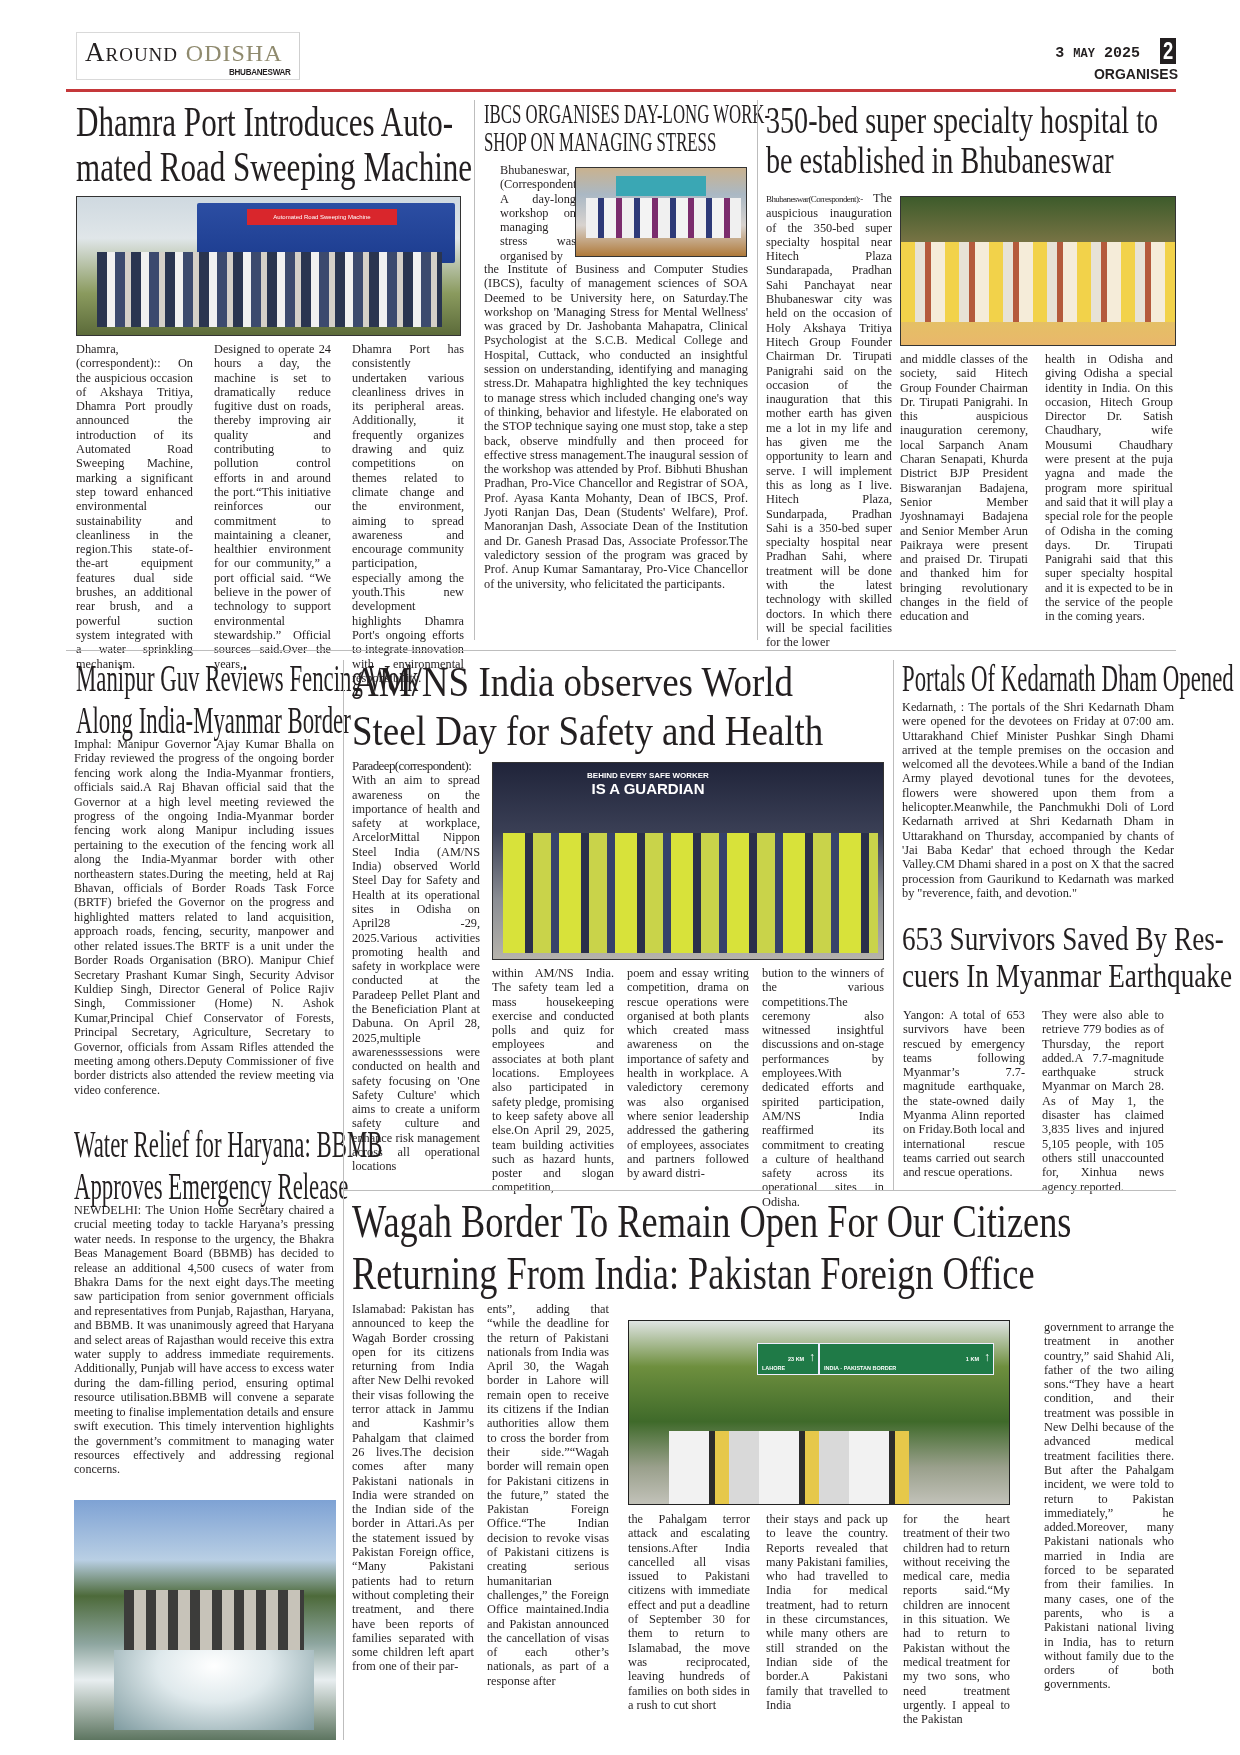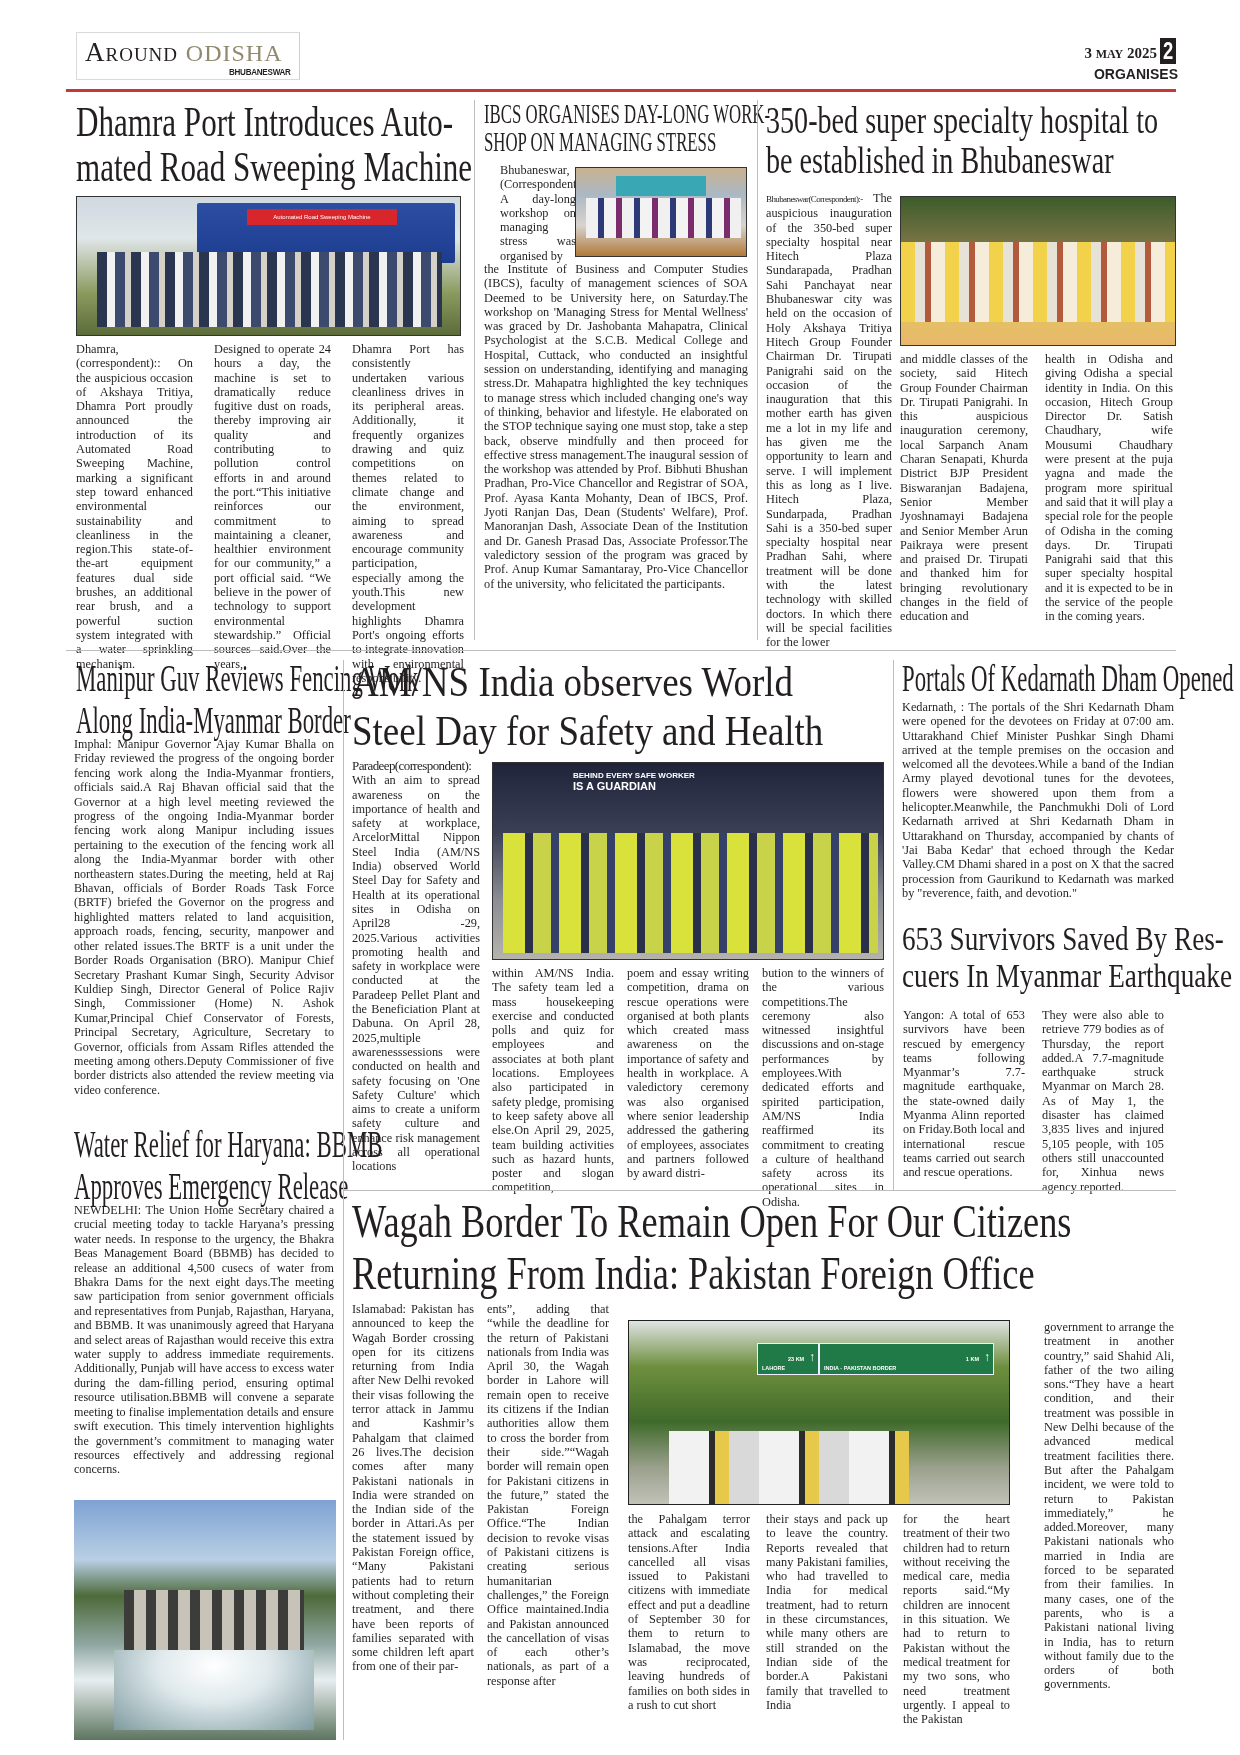--- a/index.html
+++ b/index.html
@@ -4,21 +4,21 @@
 <style>
   * { box-sizing: border-box; margin: 0; padding: 0; }
   html, body { width: 1240px; height: 1755px; background: #ffffff; overflow: hidden; }
   body { position: relative; font-family: "Liberation Serif", serif; color: #231f20; }
   .abs { position: absolute; }
   
   .masthead-logo { left: 76px; top: 32px; width: 224px; height: 48px; border: 1px solid #d9d9d9; border-right: 1px solid #cfcfcf; }
   .logo-around { position: absolute; left: 8px; top: 4px; font-family: "Liberation Serif", serif; font-size: 27px; letter-spacing: 1px; color: #231f20; }
   .logo-odisha { color: #8f8a6e; }
   .logo-city { position: absolute; right: 8px; bottom: 2px; font-family: "Liberation Sans", sans-serif; font-weight: bold; font-size: 9.5px; letter-spacing: -0.3px; transform: scaleX(0.85); transform-origin: right; }
-  .date-line { right: 83px; top: 45px; font-family: Liberation Serif, serif; font-weight: bold; font-size: 15px; }
+  .date-line { right: 100px; top: 45px; font-family: Liberation Mono, monospace; font-weight: bold; font-size: 15px; }
   .date-line .mon { font-size: 12px; }
   .page-num { right: 62px; top: 38px; width: 20px; height: 26px; background: #231f20; color: #fff; font-family: "Liberation Sans", sans-serif; font-weight: bold; font-size: 23px; line-height: 26px; text-align: center; transform: scaleX(0.8); }
   .day-line { right: 62px; top: 66px; font-family: "Liberation Sans", sans-serif; font-weight: bold; font-size: 14px; }
   .red-rule { left: 66px; top: 89px; width: 1110px; height: 3px; background: #c5383a; }
 
   .hl { font-family: "Liberation Serif", serif; color: #231f20; line-height: 1.06; transform-origin: left top; white-space: nowrap; }
   .hl-cond { transform: scaleX(0.74); }
   .hl-xcond { transform: scaleX(0.6); }
   .body-text { font-family: "Liberation Serif", serif; font-size: 12.3px; line-height: 14.3px; text-align: justify; hyphens: manual; color: #231f20; }
   .vrule { width: 1px; background: #bdbdbd; }
@@ -108,23 +108,23 @@
 
 <div class="abs hl" style="left:352px; top:657px; font-size:43px; line-height:1.14; transform: scaleX(0.86);">
   <div>AM/NS India observes World</div>
   <div>Steel Day for Safety and Health</div>
 </div>
 <div class="abs body-text" style="left:352px; top:759px; width:128px;">
   <span style="font-size:13px; letter-spacing:-0.6px;">Paradeep(correspondent):</span>
   <span>With an aim to spread awareness on the importance of health and safety at workplace, ArcelorMittal Nippon Steel India (AM/NS India) observed World Steel Day for Safety and Health at its operational sites in Odisha on April28 -29, 2025.Various activities promoting health and safety in workplace were conducted at the Paradeep Pellet Plant and the Beneficiation Plant at Dabuna. On April 28, 2025,multiple awarenesssessions were conducted on health and safety focusing on 'One Safety Culture' which aims to create a uniform safety culture and enhance risk management across all operational locations</span>
 </div>
 <div class="abs photo" style="left:492px; top:762px; width:392px; height:198px; background: linear-gradient(180deg,#20243a 0%,#3a3f55 35%,#8b8e94 70%,#b6b3ac 100%);">
-  <div class="fig" style="left:80px; top:8px; width:150px; height:50px; color:#fff; font-family:'Liberation Sans',sans-serif; font-size:8px; font-weight:bold; text-align:left;">
+  <div class="fig" style="left:80px; top:8px; width:150px; height:50px; color:#fff; font-family:'Liberation Sans',sans-serif; font-size:8px; font-weight:bold; text-align:center;">
     <div>BEHIND EVERY SAFE WORKER</div>
-    <div style="font-size:11px;">IS A GUARDIAN</div>
+    <div style="font-size:15px;">IS A GUARDIAN</div>
   </div>
   <div class="fig" style="left:10px; top:70px; width:375px; height:120px; background: repeating-linear-gradient(90deg,#d8e23a 0 22px,#2a2f4a 22px 30px,#c9d34a 30px 48px,#36416a 48px 56px);"></div>
 </div>
 <div class="abs body-text" style="left:492px; top:966px; width:122px;">within AM/NS India. The safety team led a mass housekeeping exercise and conducted polls and quiz for employees and associates at both plant locations. Employees also participated in safety pledge, promising to keep safety above all else.On April 29, 2025, team building activities such as hazard hunts, poster and slogan competition,</div>
 <div class="abs body-text" style="left:627px; top:966px; width:122px;">poem and essay writing competition, drama on rescue operations were organised at both plants which created mass awareness on the importance of safety and health in workplace. A valedictory ceremony was also organised where senior leadership addressed the gathering of employees, associates and partners followed by award distri-</div>
 <div class="abs body-text" style="left:762px; top:966px; width:122px;">bution to the winners of the various competitions.The ceremony also witnessed insightful discussions and on-stage performances by employees.With dedicated efforts and spirited participation, AM/NS India reaffirmed its commitment to creating a culture of healthand safety across its operational sites in Odisha.</div>
 <div class="abs vrule" style="left:893px; top:660px; height:530px;"></div>
 
 <div class="abs hl hl-xcond" style="left:902px; top:658px; font-size:38px; line-height:1.1;">Portals Of Kedarnath Dham Opened</div>
 <div class="abs body-text" style="left:902px; top:700px; width:272px;">Kedarnath, : The portals of the Shri Kedarnath Dham were opened for the devotees on Friday at 07:00 am. Uttarakhand Chief Minister Pushkar Singh Dhami arrived at the temple premises on the occasion and welcomed all the devotees.While a band of the Indian Army played devotional tunes for the devotees, flowers were showered upon them from a helicopter.Meanwhile, the Panchmukhi Doli of Lord Kedarnath arrived at Shri Kedarnath Dham in Uttarakhand on Thursday, accompanied by chants of 'Jai Baba Kedar' that echoed through the Kedar Valley.CM Dhami shared in a post on X that the sacred procession from Gaurikund to Kedarnath was marked by "reverence, faith, and devotion."</div>

